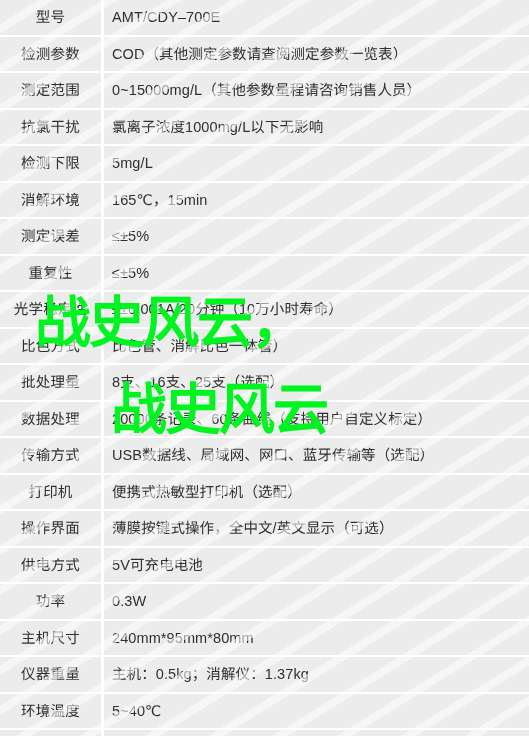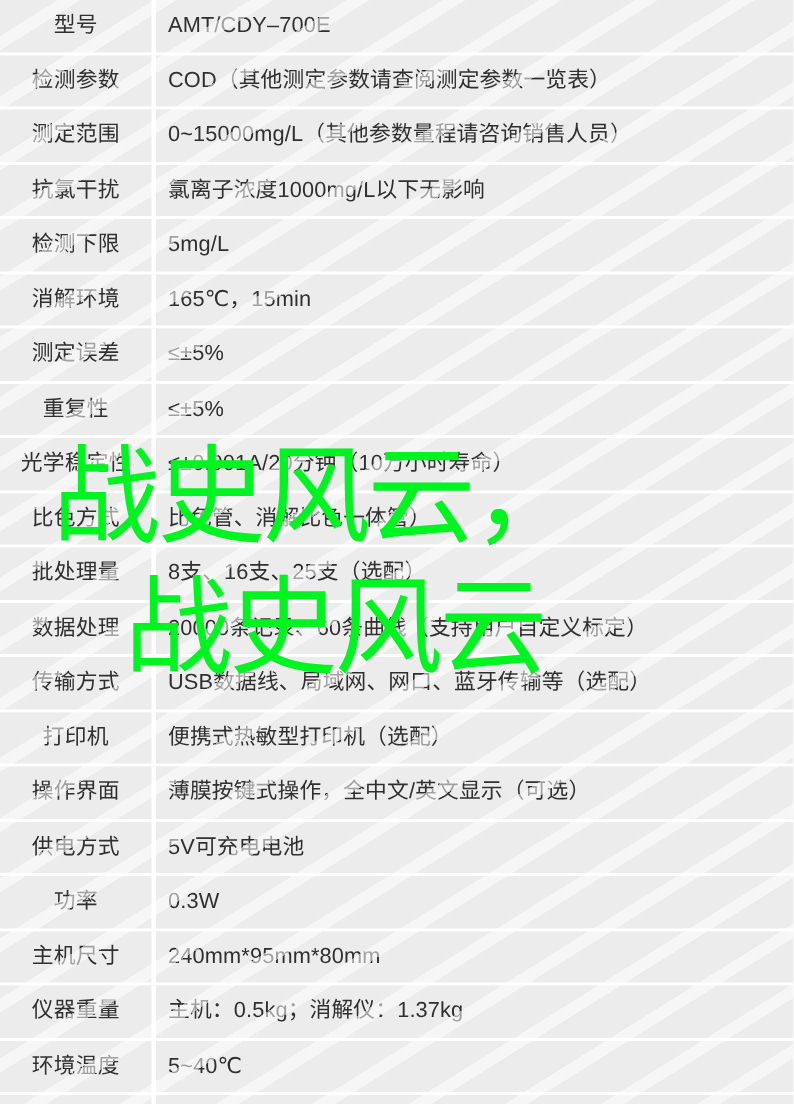--- a/index.html
+++ b/index.html
@@ -89,22 +89,22 @@
     width: 529px;
     height: 736px;
     z-index: 5;
     pointer-events: none;
   }
 
   .overlay-line {
     position: absolute;
     color: #00f520;
     font-family: "DejaVu Sans", "Liberation Sans", sans-serif;
-    font-weight: 400;
-    font-size: 72px;
+    font-weight: 700;
+    font-size: 56px;
     line-height: 1;
     white-space: nowrap;
     letter-spacing: -2px;
   }
 
   #overlay-line-1 {
     left: 35px;
     top: 295px;
   }
 
@@ -205,16 +205,16 @@
           <td class="label-cell" style="background: rgb(236, 236, 236); color: rgb(47, 47, 47);">环境湿度</td>
           <td class="value-cell" style="background: rgb(236, 236, 236); color: rgb(47, 47, 47);">≤85%无冷凝</td>
         </tr>
       </tbody>
   </table>
 
   <div id="watermark-texture"></div>
 
   <div id="green-overlay">
     <div class="overlay-line" id="overlay-line-1" style="color: rgb(0, 245, 32);">战史风云，</div>
-    <div class="overlay-line" id="overlay-line-2" style="color: rgb(0, 245, 32);">战史风云</div>
+    <div class="overlay-line" id="overlay-line-2" style="color: rgb(0, 245, 32); margin-left: 28px;">战史风云</div>
   </div>
 
 </div>
 
 </body></html>

